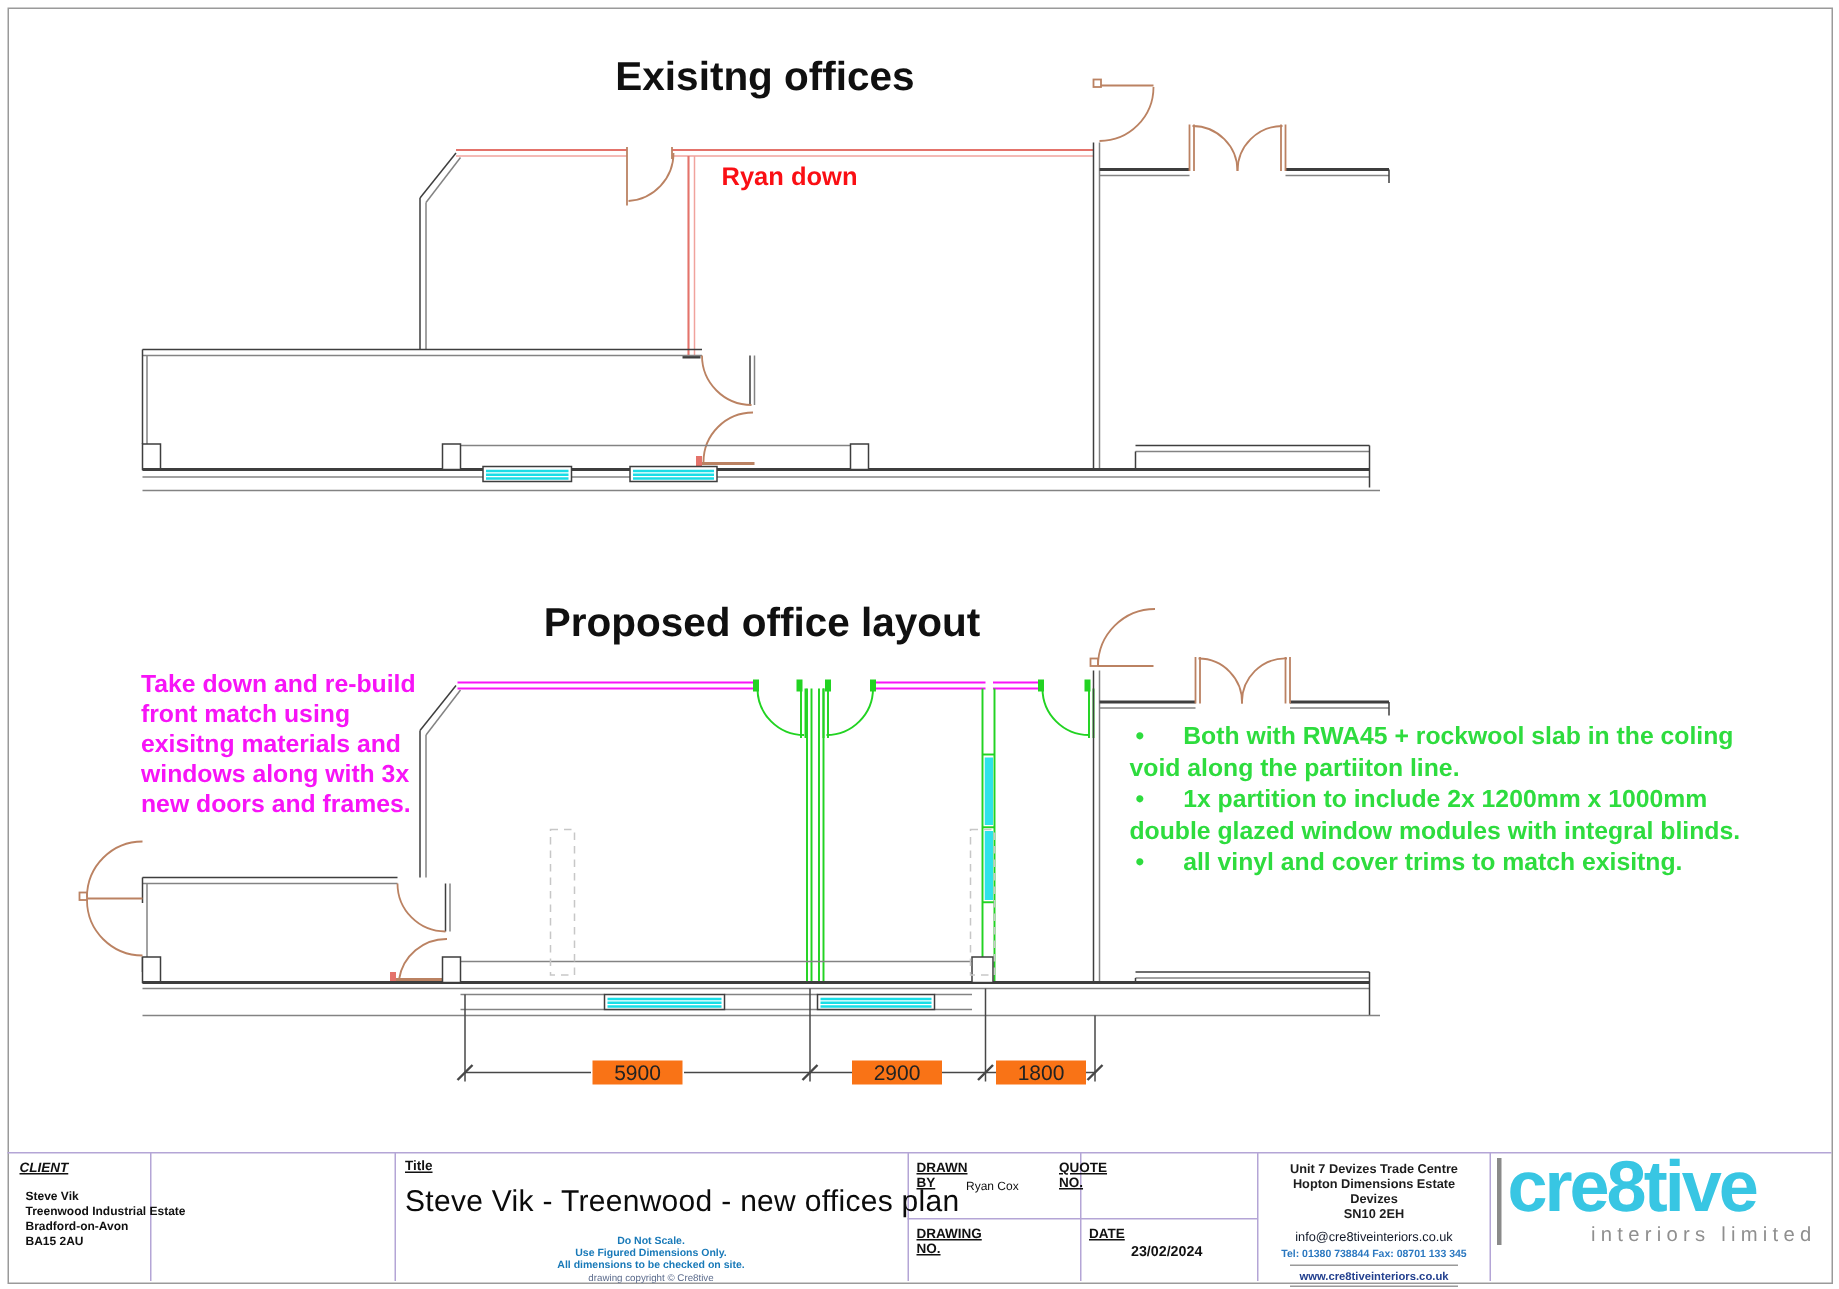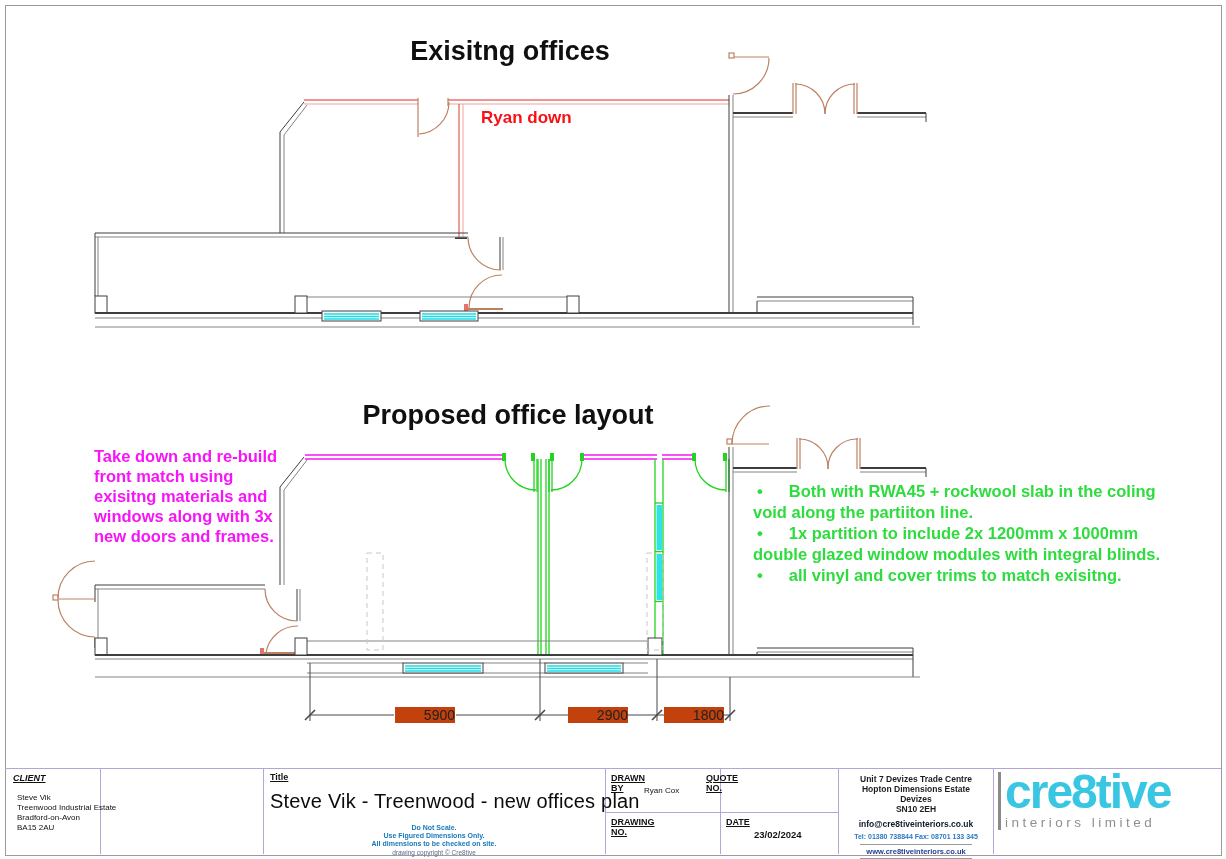--- a/index.html
+++ b/index.html
@@ -26,39 +26,39 @@
   .dim{stroke:#474747;stroke-width:1;fill:none;}
   .dimt{stroke:#474747;stroke-width:1.6;fill:none;}
   .stub{stroke:#3e3e3e;stroke-width:1;fill:#ffffff;}
 
   .txt{position:absolute;color:#111;}
   .plan-title{width:440px;text-align:center;font-size:27px;font-weight:600;color:#101010;letter-spacing:0px;}
   .takedown{font-size:17px;font-weight:700;color:#fa0f14;}
   .magnote{width:200px;font-size:16.5px;line-height:20px;color:#f714f7;font-weight:600;}
   .greennotes{width:436px;font-size:16.5px;line-height:21px;color:#2edc3e;font-weight:600;}
   .g-item .g-dot{display:inline-block;margin-right:26px;margin-left:4px;}
-  .dimlabel{width:60px;text-align:right;font-size:14px;color:#222;background:#c2410c;}
+  .dimlabel{width:60px;text-align:center;font-size:14px;color:#222;background:#f97316;}
 
   
   .tb-line{position:absolute;background:#b4a5d6;}
   .tb-label{font-size:9px;font-weight:700;color:#111;text-decoration:underline;line-height:10px;}
-  .tb-small{font-size:8px;color:#111;line-height:10px;}
+  .tb-small{font-size:8px;color:#111;line-height:10px;font-weight:bold;}
   .tb-title-main{font-size:20px;color:#0b0b0b;letter-spacing:0.2px;}
   .tb-notes{width:340px;text-align:center;font-size:7px;line-height:8px;font-weight:700;color:#1879b8;}
   .tb-copy{font-size:6.5px;color:#5b6b8c;font-weight:400;margin-top:1px;}
   .tb-value{font-size:8px;color:#111;}
   .tb-date{font-size:9.5px;color:#111;font-weight:600;}
   .addr{width:150px;text-align:center;}
   .addr-line{font-size:8.5px;font-weight:700;color:#1d1d1d;line-height:10px;}
-  .addr-email{font-size:8.5px;font-weight:700;color:#101828;margin-top:5px;}
+  .addr-email{font-size:8.5px;font-weight:400;color:#101828;margin-top:5px;}
   .addr-tel{font-size:7px;font-weight:700;color:#2b78c0;margin-top:4px;}
   .addr-web{display:inline-block;font-size:7.5px;font-weight:700;color:#23408f;margin-top:3px;
             border-top:1px solid #9a9a9a;border-bottom:1px solid #9a9a9a;padding:2px 6px;}
   .logo-word{font-size:48px;font-weight:700;color:#38c6e3;letter-spacing:-2px;line-height:44px;}
-  .logo-sub{font-size:13.5px;color:#8f8f8f;letter-spacing:3.5px;margin-top:1px;}
+  .logo-sub{font-size:13.5px;color:#8f8f8f;letter-spacing:3.5px;text-align:right;margin-top:1px;}
   .logo-bar{position:absolute;width:3px;height:58px;background:#8a8a8a;}
 </style>
 </head>
 <body>
 
 <div id="sheet">
   <div id="page-border"></div>
 
   <svg width="1226" height="859" viewBox="0 0 1226 859">
 

